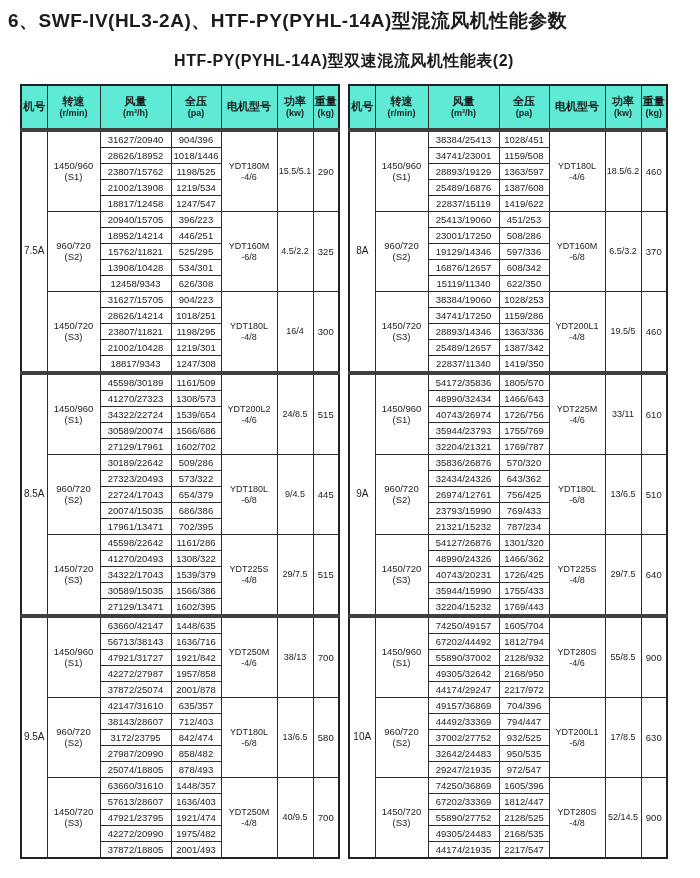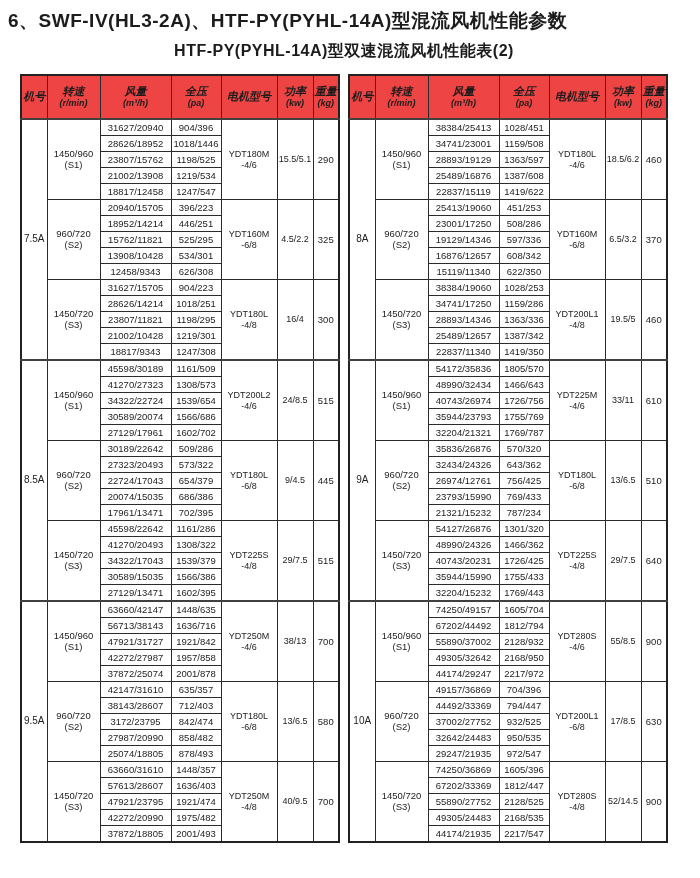--- a/index.html
+++ b/index.html
@@ -9,43 +9,43 @@
     color: #1c1c1c;
     -webkit-font-smoothing: antialiased;
   }
   .page { box-sizing: border-box; width: 688px; height: 878px; padding: 5px 0 4px 0; overflow: hidden; }
   .doc-title {
     font-size: 19px; font-weight: bold; letter-spacing: 0.5px;
     margin: 3px 0 0 8px; white-space: nowrap;
   }
   .table-title {
     font-size: 16px; font-weight: bold; text-align: center;
-    margin: 7px 0 12px 0; letter-spacing: 0.5px;
+    margin: 17px 0 12px 0; letter-spacing: 0.5px;
   }
   .tables-row { display: flex; justify-content: center; gap: 8px; }
   table.perf {
     border-collapse: collapse; table-layout: fixed; width: 318px;
     border: 2px solid #222;
   }
   .perf th, .perf td {
     border: 1px solid #2b2b2b;
     text-align: center; vertical-align: middle;
     padding: 0 1px; overflow: hidden; white-space: nowrap;
   }
-  .perf th { height: 42px; font-weight: bold; background: #ef4444; font-style: italic; }
+  .perf th { height: 42px; font-weight: bold; background: #5eead4; }
   .perf .hdr-main { font-size: 11px; line-height: 1.25; }
   .perf .hdr-unit { font-size: 9px; line-height: 1.2; font-weight: bold; }
   .perf td { height: 15px; font-size: 9.5px; line-height: 1.05; }
   .perf td[data-name="model-cell"] { font-size: 10px; }
   .perf td[data-name="speed-cell"] { font-size: 9.5px; margin-left: 8px; }
   .perf td[data-name="speed-cell"] div, .perf td[data-name="motor-cell"] div { line-height: 1.15; }
   .perf td[data-name="motor-cell"] { font-size: 9px; }
   .perf td[data-name="power-cell"] { font-size: 9px; }
   .perf td[data-name="weight-cell"] { font-size: 9.5px; }
-  .perf tr.machine-start td { border-top: 2px solid #404040; }
+  .perf tr.machine-start td { border-top: 4px solid #404040; }
 </style>
 </head>
 <body>
 
 <div class="page" data-name="document-page">
   <div class="doc-title" data-name="page-title">6、SWF-IV(HL3-2A)、HTF-PY(PYHL-14A)型混流风机性能参数</div>
   <div class="table-title" data-name="table-title">HTF-PY(PYHL-14A)型双速混流风机性能表(2)</div>
   <div class="tables-row" data-name="tables-row">
       <table class="perf" data-name="performance-table-left">
         <colgroup>

